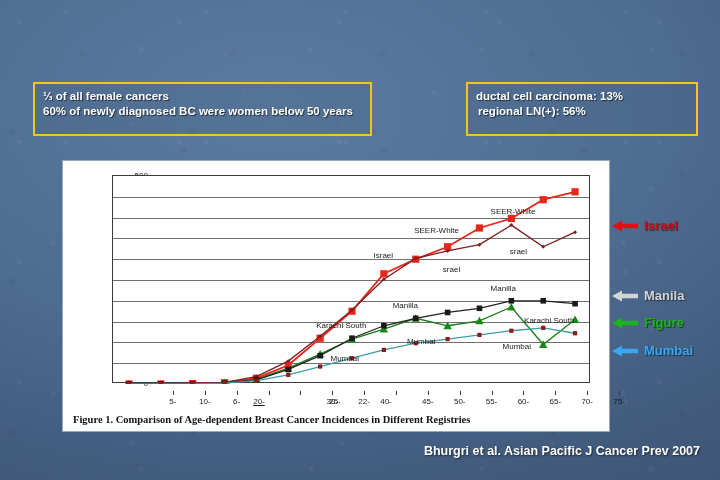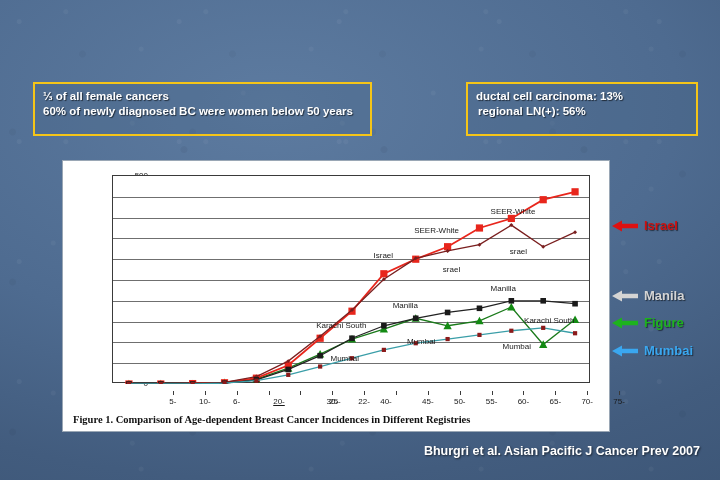--- a/index.html
+++ b/index.html
@@ -186,21 +186,21 @@
         <div class="ytick-mark" style="top: 26.8px; left: 44px;"></div>
         <div class="ytick-label" style="top: 6px; right: 442px;">500</div>
         <div class="ytick-mark" style="top: 6px; left: 44px;"></div>
         <div class="xtick-mark" style="left: 64.9333px; top: 222px;"></div>
         <div class="xtick-label" style="left: 64.9333px; top: 228px;">5-</div>
         <div class="xtick-mark" style="left: 96.8px; top: 222px;"></div>
         <div class="xtick-label" style="left: 96.8px; top: 228px;">10-</div>
         <div class="xtick-mark" style="left: 128.667px; top: 222px;"></div>
         <div class="xtick-label" style="left: 128.667px; top: 228px;">6-</div>
         <div class="xtick-mark" style="left: 160.533px; top: 222px;"></div>
-        <div class="xtick-label" style="left: 171px; top: 228px; text-decoration: underline;">20-</div>
+        <div class="xtick-label" style="left: 151px; top: 228px; text-decoration: underline;">20-</div>
         <div class="xtick-mark" style="left: 192.4px; top: 222px;"></div>
         <div class="xtick-label" style="left: 196px; top: 228px; margin-left: 31px;">25-</div>
         <div class="xtick-mark" style="left: 224.267px; top: 222px;"></div>
         <div class="xtick-label" style="left: 224.267px; top: 228px;">30-</div>
         <div class="xtick-mark" style="left: 256.133px; top: 222px;"></div>
         <div class="xtick-label" style="left: 256.133px; top: 228px;">22-</div>
         <div class="xtick-mark" style="left: 288px; top: 222px;"></div>
         <div class="xtick-label" style="left: 278px; top: 228px;">40-</div>
         <div class="xtick-mark" style="left: 319.867px; top: 222px;"></div>
         <div class="xtick-label" style="left: 319.867px; top: 228px;">45-</div>

